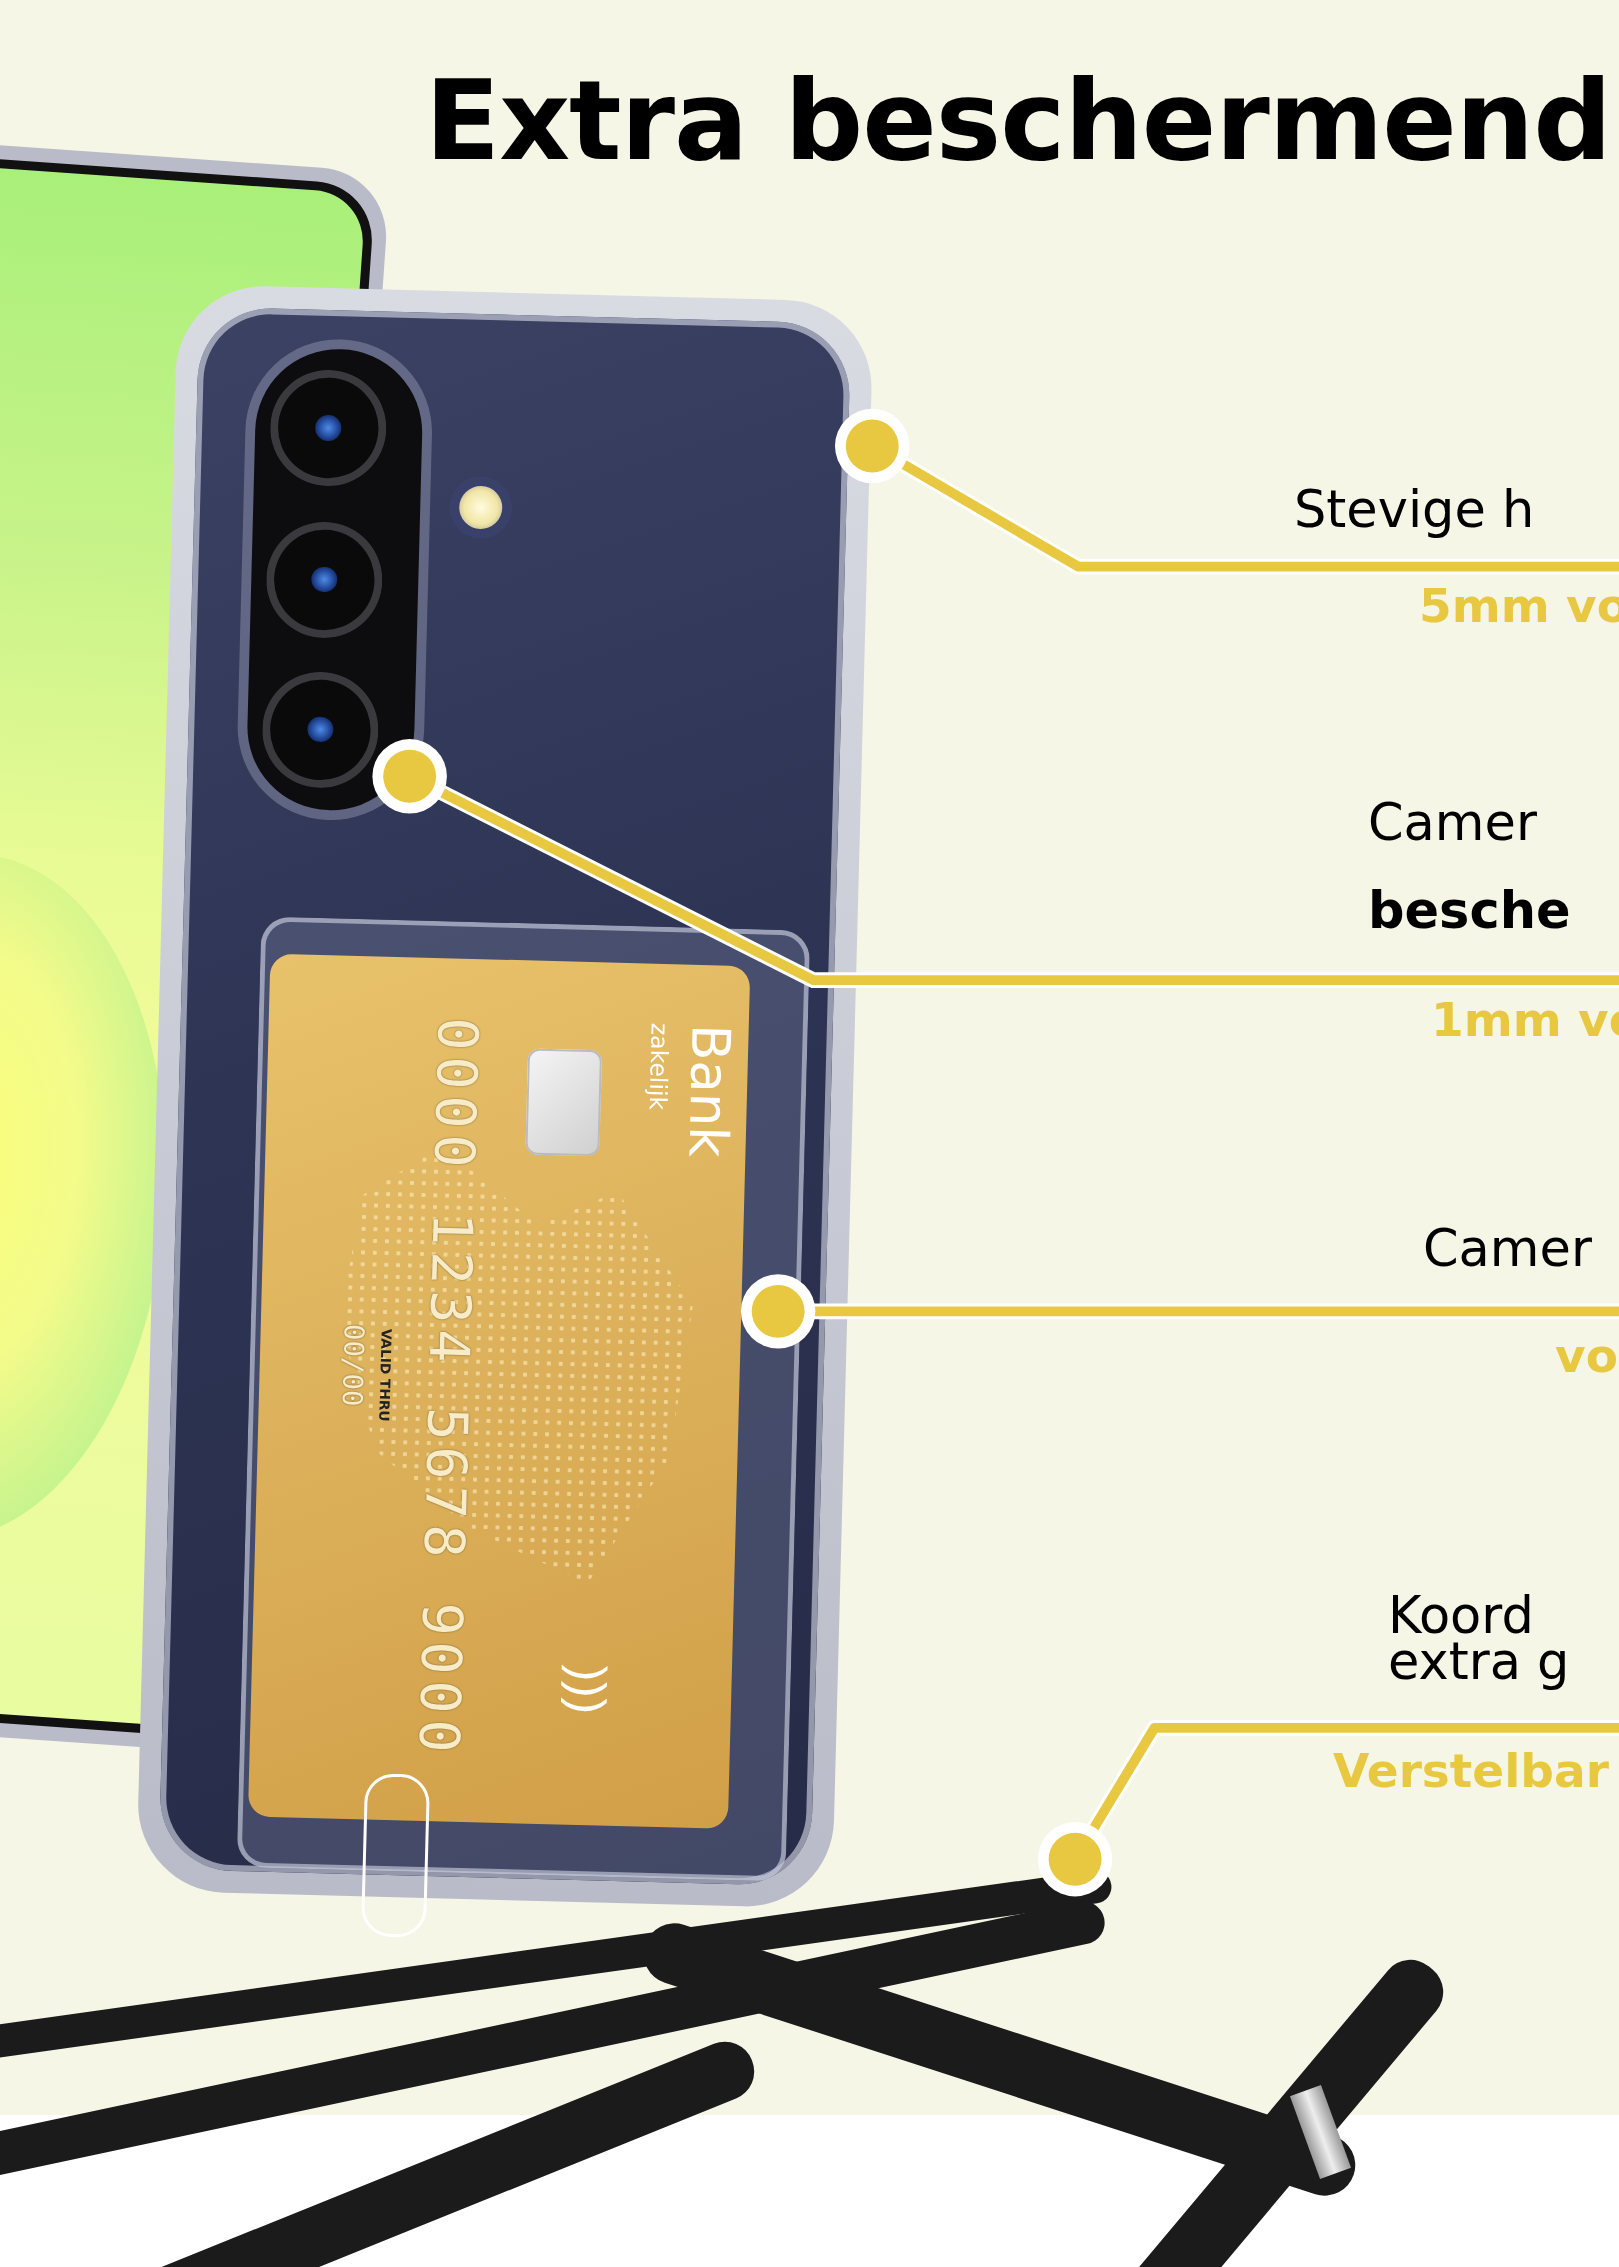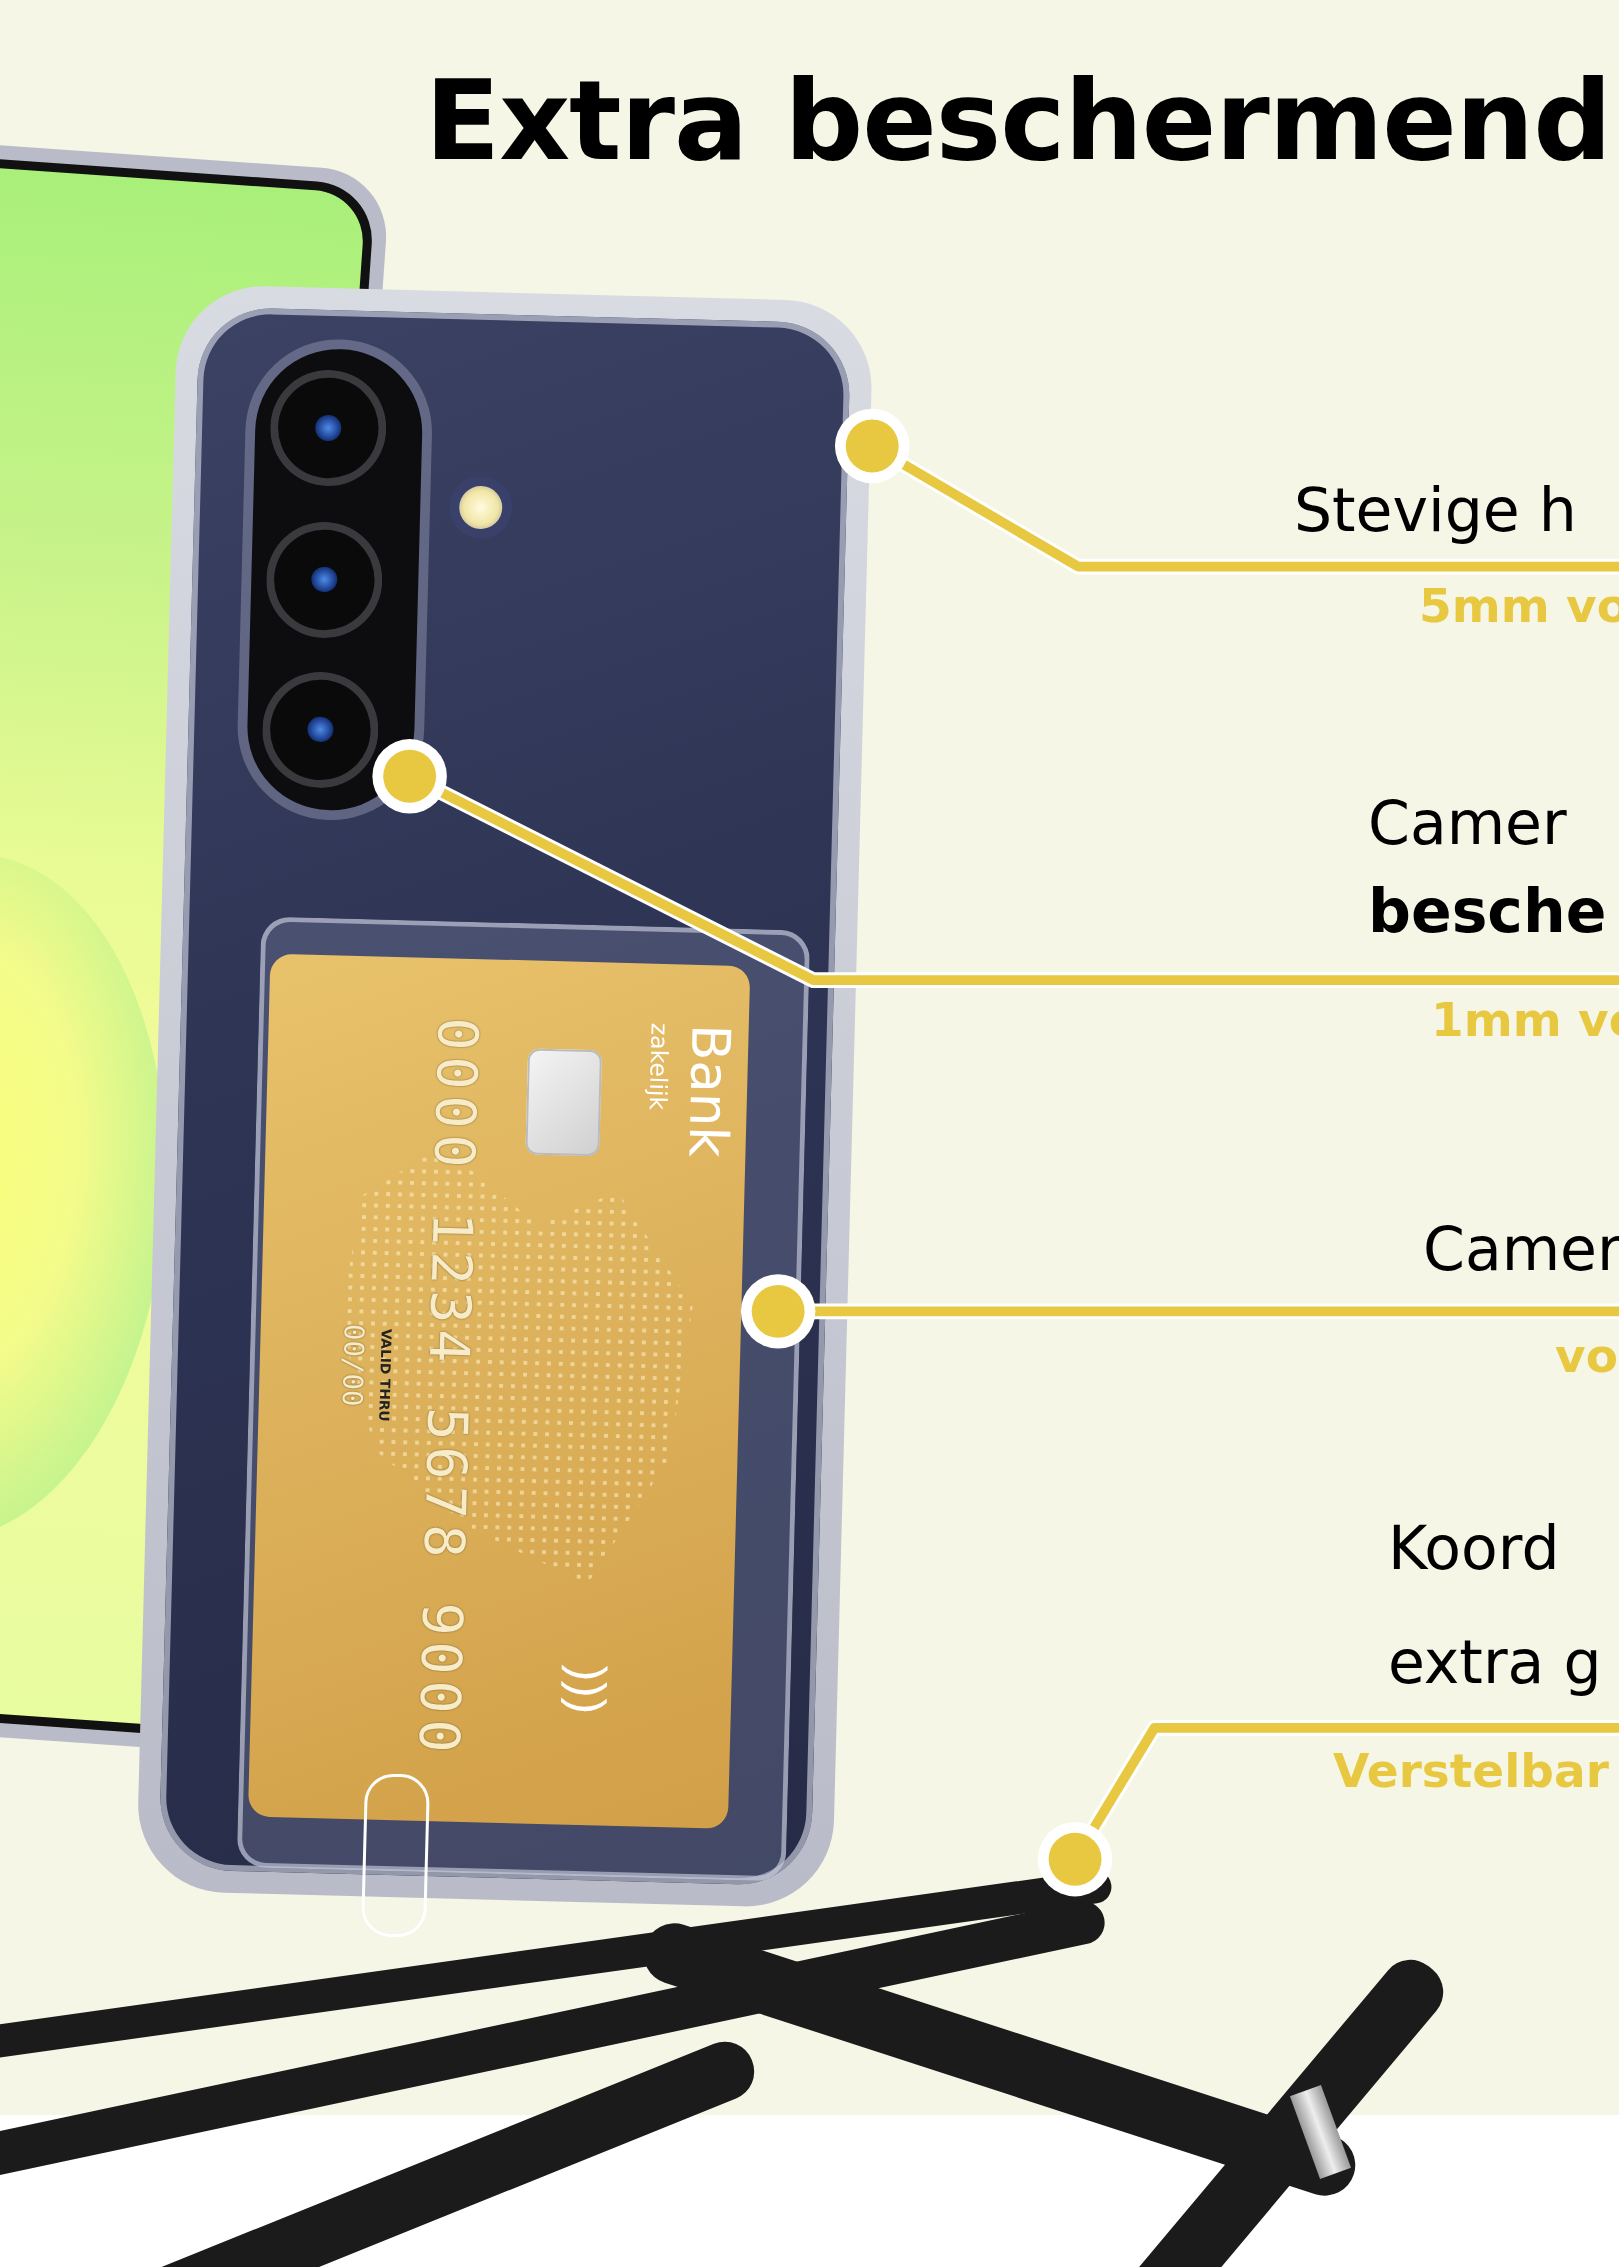--- a/index.html
+++ b/index.html
@@ -39,21 +39,21 @@
   .valid-label { position:absolute; left:118px; top:372px; writing-mode:vertical-rl; font-size:13.7px; color:#222; font-weight:700; font-family:"DejaVu Sans", sans-serif; }
   .valid-date { position:absolute; left:78px; top:368px; writing-mode:vertical-rl; font-size:27.4px; color:#f8ecc8; font-family:"DejaVu Sans Mono", monospace; text-shadow:0 0 2px #6b5a2e; }
   .nfc-icon { position:absolute; left:294px; top:686px; width:54px; height:88px; color:#fff; font-size:49px; transform:rotate(90deg); }
   .slot { position:absolute; left:363px; top:1774px; width:59px; height:157px; border:3.9px solid #fff; border-radius:29px; transform:rotate(1.5deg); }
 
   
   .cord { position:absolute; background:#1b1b1b; border-radius:29px; }
 
   
   .callout-svg { position:absolute; left:0; top:0; width:1619px; height:2267px; pointer-events:none; }
-  .label { position:absolute; font-size:60px; color:#000; white-space:nowrap; line-height:90px; font-family:"DejaVu Sans", sans-serif; font-weight:400; }
+  .label { position:absolute; font-size:51px; color:#000; white-space:nowrap; line-height:90px; font-family:"DejaVu Sans", sans-serif; font-weight:400; }
   .sub { position:absolute; font-size:47px; color:#e8c840; font-weight:700; white-space:nowrap; font-family:"DejaVu Sans", sans-serif; }
 </style>
 </head>
 <body>
 
 <div class="bg-cream"></div>
 
 <div>
   <div class="cord" style="left:-59px; top:1950px; width:1176px; height:33px; transform:rotate(-8deg);"></div>
   <div class="cord" style="left:-59px; top:2019px; width:1176px; height:43px; transform:rotate(-12deg);"></div>
@@ -125,16 +125,16 @@
 <div class="label" style="left:1294px; top:465px;">Stevige h</div>
 <div class="sub" style="left:1419px; top:578px;">5mm vo</div>
 
 <div class="label" style="left:1368px; top:778px;text-align:right;">Camer</div>
 <div class="label" style="left:1368px; top:866px;font-weight:bold;">besche</div>
 <div class="sub" style="left:1431px; top:992px;">1mm vo</div>
 
 <div class="label" style="left:1423px; top:1204px;">Camer</div>
 <div class="sub" style="left:1555px; top:1328px;text-align:right;">vo</div>
 
-<div class="label" style="left:1388px; top:1503px;">Koord</div>
+<div class="label" style="left:1388px; top:1571px;">Koord</div>
 <div class="label" style="left:1388px; top:1617px;">extra g</div>
 <div class="sub" style="left:1333px; top:1743px;">Verstelbar</div>
 
 
 </body></html>

